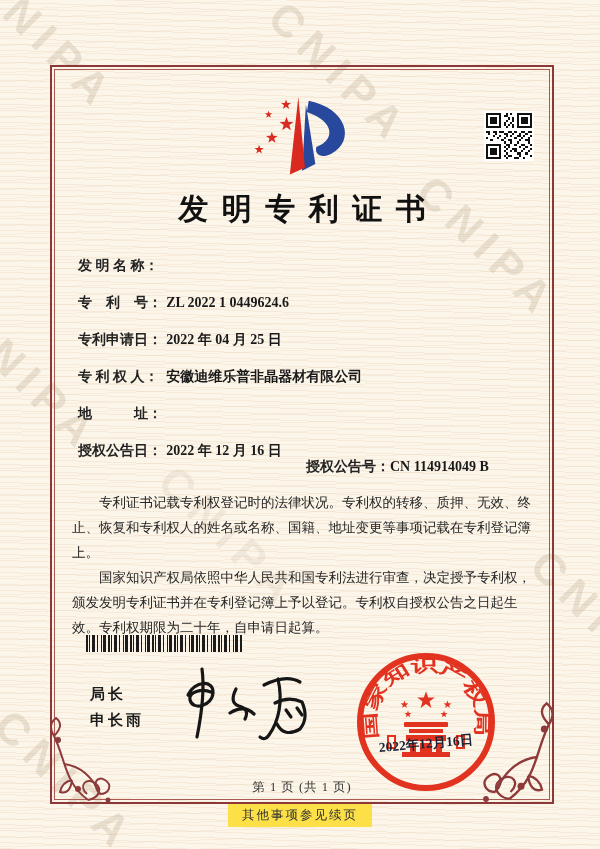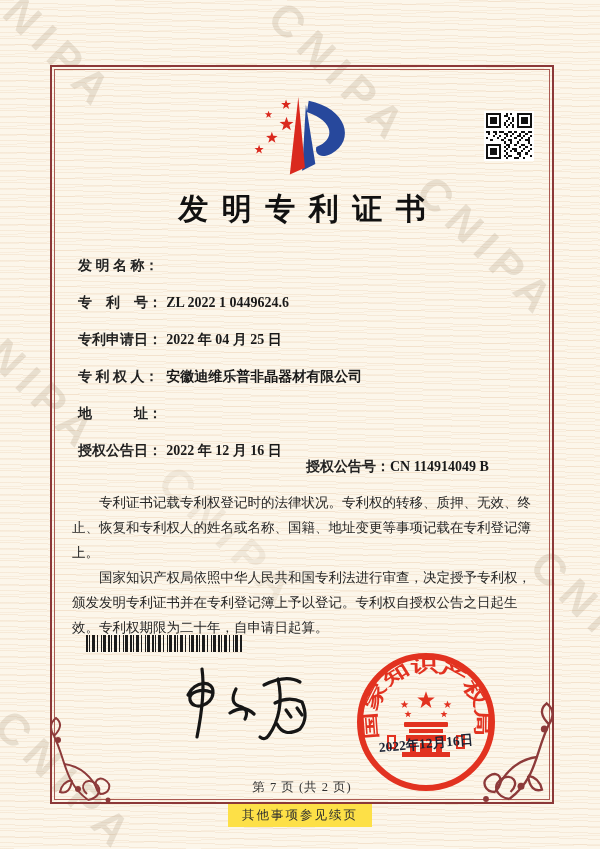--- a/index.html
+++ b/index.html
@@ -161,20 +161,24 @@
     </div>
   </div>
 
   <div class="bodytext">
     <p>专利证书记载专利权登记时的法律状况。专利权的转移、质押、无效、终止、恢复和专利权人的姓名或名称、国籍、地址变更等事项记载在专利登记簿上。</p>
     <p>国家知识产权局依照中华人民共和国专利法进行审查，决定授予专利权，颁发发明专利证书并在专利登记簿上予以登记。专利权自授权公告之日起生效。专利权期限为二十年，自申请日起算。</p>
   </div>
 
   <div class="barcode"></div>
 
+  <div class="sig-block">
+    <div>局长</div>
+    <div>申长雨</div>
+  </div>
 
   <svg class="sig-svg" viewBox="0 0 160 90">
     <g fill="none" stroke="#161616" stroke-width="3.2" stroke-linecap="round">
       <path d="M28,6 C31,28 27,54 23,74"></path>
       <path d="M14,32 C20,18 40,16 39,30 C38,43 19,48 16,37 C14,29 28,25 37,29"></path>
       <path d="M62,26 q-7,14 3,17 q11,3 6,13"></path>
       <path d="M56,50 q14,-9 24,1"></path>
       <path d="M90,22 q22,-11 36,-3"></path>
       <path d="M104,16 C109,38 105,58 95,72 q-4,6 -9,2"></path>
       <path d="M101,40 q14,-7 27,-1 q7,16 -2,27 q-16,9 -23,-5"></path>
@@ -200,21 +204,21 @@
       <rect x="58" y="95" width="6" height="9"></rect>
       <rect x="68" y="95" width="12" height="9"></rect>
       <rect x="84" y="95" width="6" height="9"></rect>
       <rect x="50" y="104" width="48" height="5"></rect>
       <rect x="36" y="88" width="7" height="12" fill="none" stroke="#e23220" stroke-width="2"></rect>
       <rect x="105" y="88" width="7" height="12" fill="none" stroke="#e23220" stroke-width="2"></rect>
     </g>
   </svg>
   <div class="seal-date">2022年12月16日</div>
 
-  <div class="pageno">第 7 页 (共 2 页)</div>
+  <div class="pageno">第 1 页 (共 1 页)</div>
 
   <svg class="orn orn-bl" width="96" height="96" viewBox="0 0 96 96">
     <g fill="none" stroke="#8d3a3a" stroke-width="2">
       <path d="M6,26 C18,50 16,72 40,90"></path>
       <path d="M40,90 c11,-2 15,-11 7,-17 c-9,-6 -17,3 -8,11"></path>
       <path d="M16,54 C32,56 44,66 52,84"></path>
       <path d="M52,84 c9,0 13,-9 5,-14 c-8,-5 -14,4 -5,14"></path>
       <path d="M6,26 q-7,-11 2,-18 q9,7 -2,18"></path>
       <path d="M24,70 q-10,2 -12,12 q10,3 12,-12"></path>
     </g>

